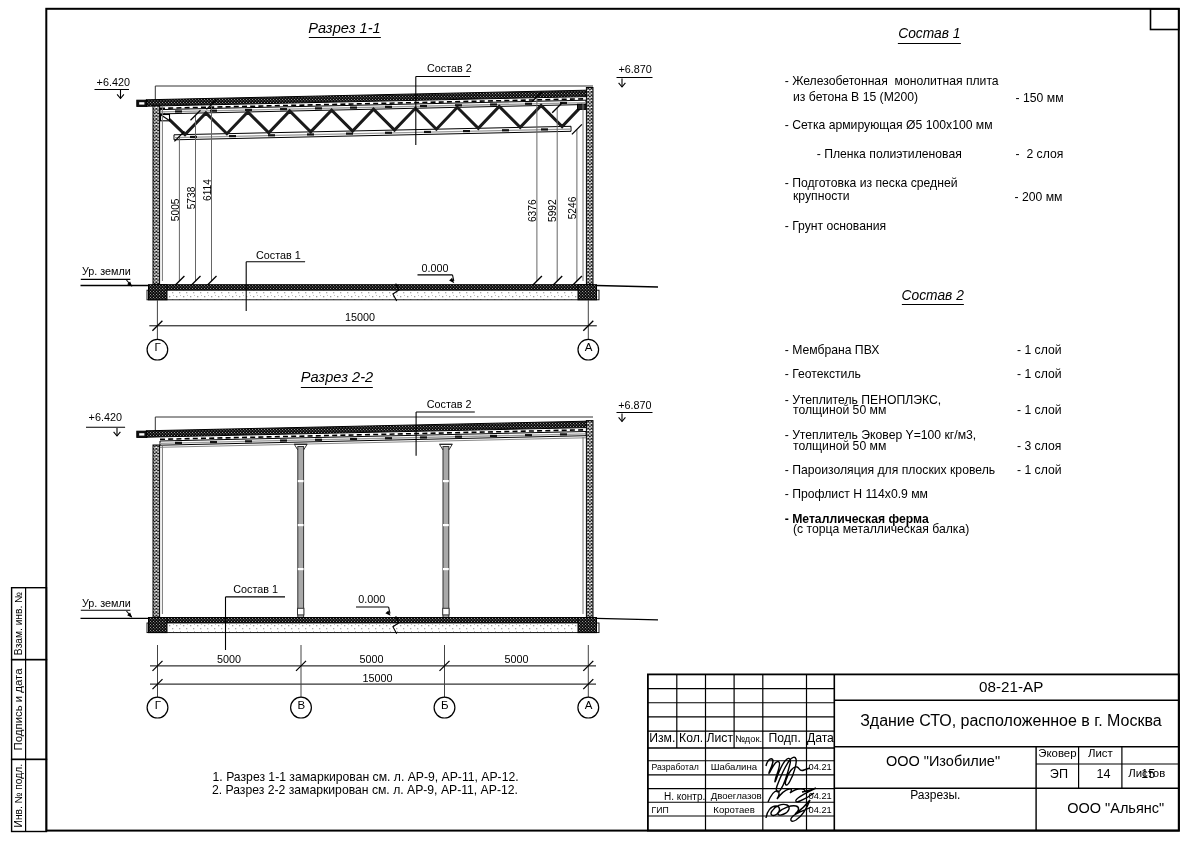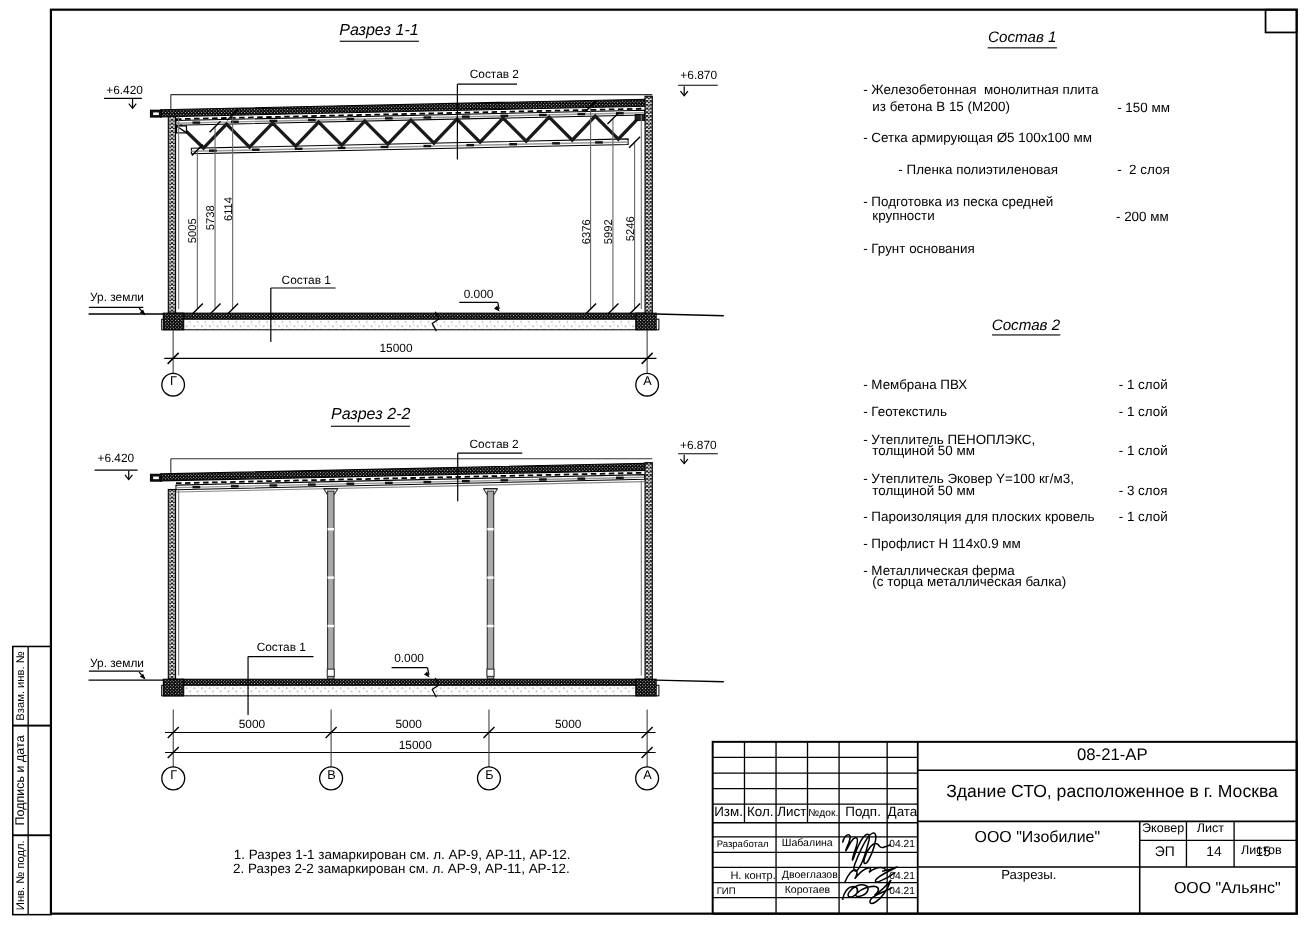--- a/index.html
+++ b/index.html
@@ -396,21 +396,21 @@
 <div class="t" style="left:1017.0px;top:367.8px;font-size:12.2px;">- 1 слой</div>
 <div class="t" style="left:784.7px;top:393.7px;font-size:12.2px;">- Утеплитель ПЕНОПЛЭКС,</div>
 <div class="t" style="left:793.0px;top:404.0px;font-size:12.2px;">толщиной 50 мм</div>
 <div class="t" style="left:1017.0px;top:404.0px;font-size:12.2px;">- 1 слой</div>
 <div class="t" style="left:784.7px;top:428.5px;font-size:12.2px;">- Утеплитель Эковер Y=100 кг/м3,</div>
 <div class="t" style="left:793.0px;top:439.8px;font-size:12.2px;">толщиной 50 мм</div>
 <div class="t" style="left:1017.0px;top:439.8px;font-size:12.2px;">- 3 слоя</div>
 <div class="t" style="left:784.7px;top:463.7px;font-size:12.2px;">- Пароизоляция для плоских кровель</div>
 <div class="t" style="left:1017.0px;top:463.7px;font-size:12.2px;">- 1 слой</div>
 <div class="t" style="left:784.7px;top:488.4px;font-size:12.2px;">- Профлист Н 114х0.9 мм</div>
-<div class="t" style="left:784.7px;top:512.8px;font-size:12.2px;">- Металлическая ферма</div>
+<div class="t" style="left:784.7px;top:512.8px;font-size:12.2px;font-weight:bold;">- Металлическая ферма</div>
 <div class="t" style="left:793.0px;top:522.9px;font-size:12.2px;text-align:right;">(с торца металлическая балка)</div>
 
 <div class="t" style="left:212.6px;top:770.7px;font-size:12.2px;">1. Разрез 1-1 замаркирован см. л. АР-9, АР-11, АР-12.</div>
 
 <div class="t" style="left:211.9px;top:783.8px;font-size:12.2px;">2. Разрез 2-2 замаркирован см. л. АР-9, АР-11, АР-12.</div>
 
 <div class="t c" style="left:662.3px;top:732.3px;font-size:12.2px;">Изм.</div>
 <div class="t c" style="left:691.1px;top:732.3px;font-size:12.2px;">Кол.</div>
 <div class="t c" style="left:719.8px;top:732.3px;font-size:12.2px;">Лист</div>
 <div class="t c" style="left:748.5px;top:734.6px;font-size:9.3px;">№док.</div>

